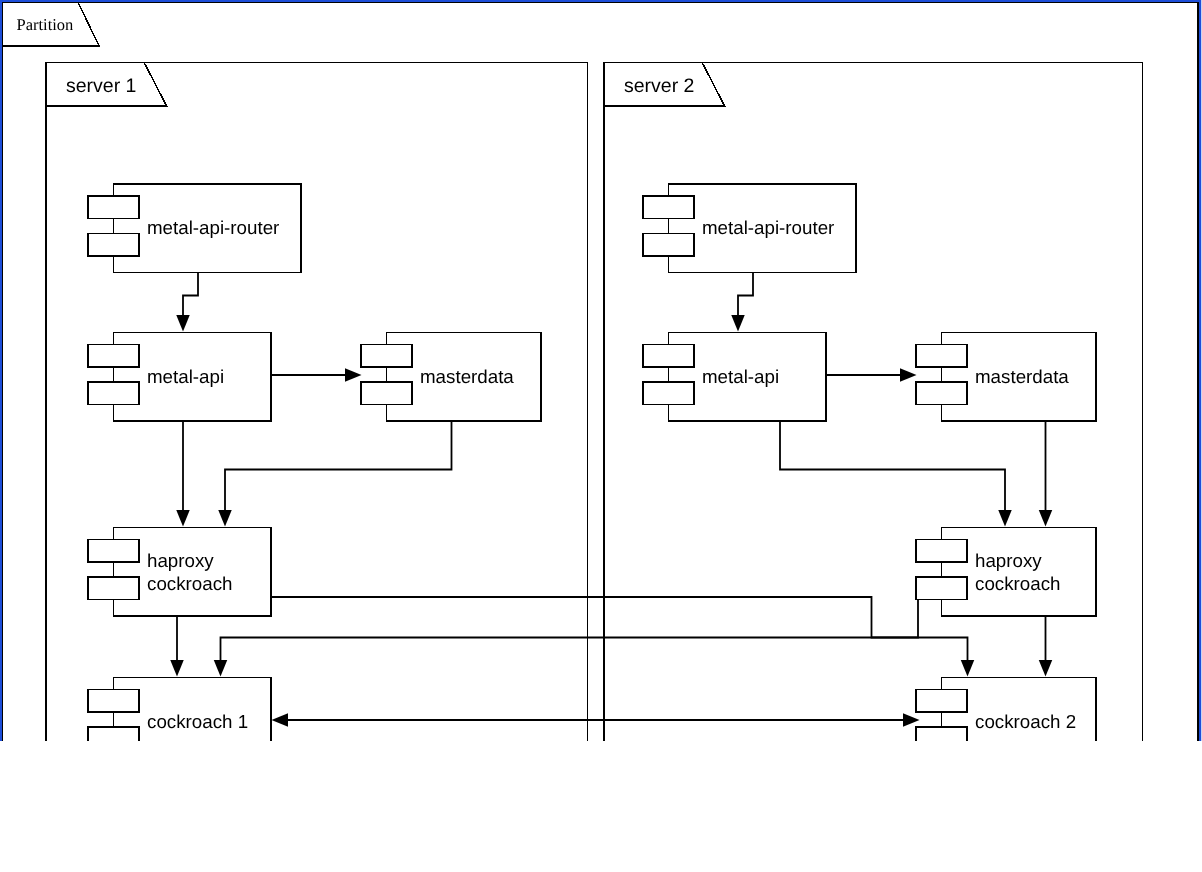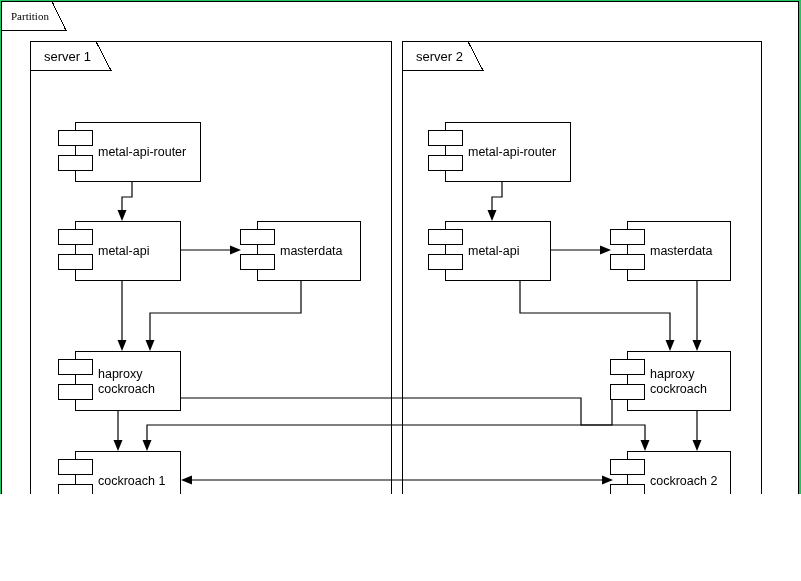--- a/index.html
+++ b/index.html
@@ -4,21 +4,21 @@
 <style>
   html, body {
     margin: 0;
     padding: 0;
     background: #ffffff;
   }
   #canvas {
     position: relative;
     width: 801px;
     height: 494px;
-    background: #22c55e;
+    background: #1d4ed8;
     font-family: "Liberation Sans", sans-serif;
     overflow: hidden;
   }
   svg.layer {
     position: absolute;
     top: 0;
     left: 0;
     width: 801px;
     height: 581px;
   }

